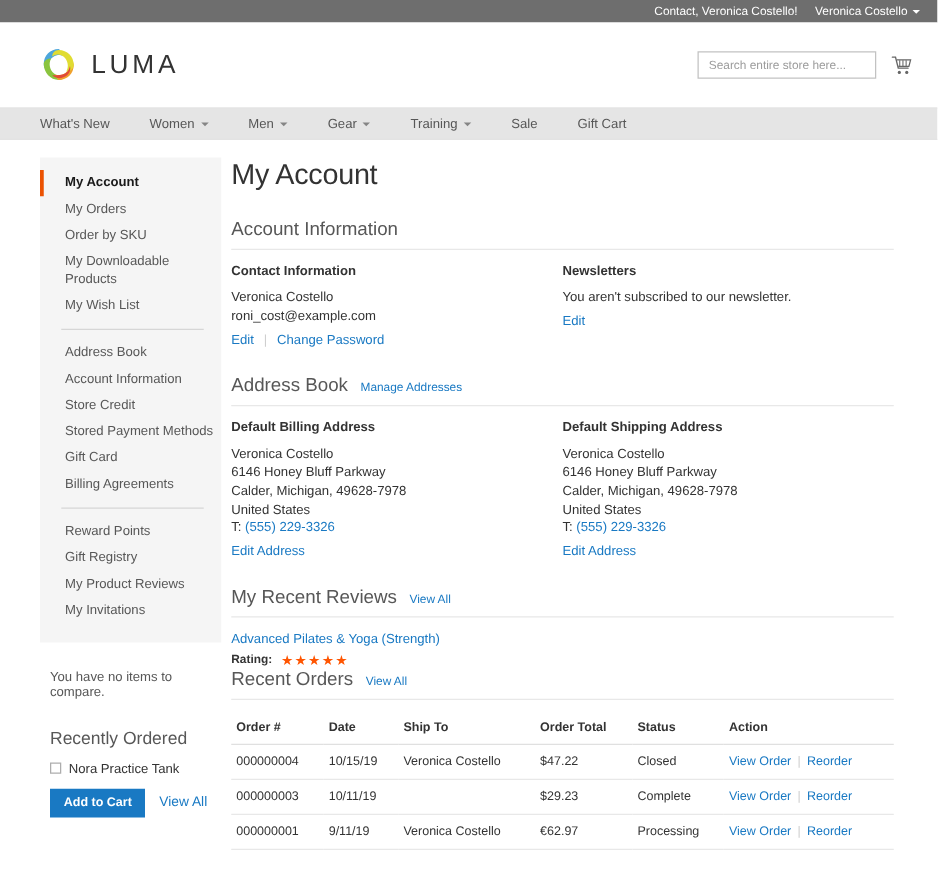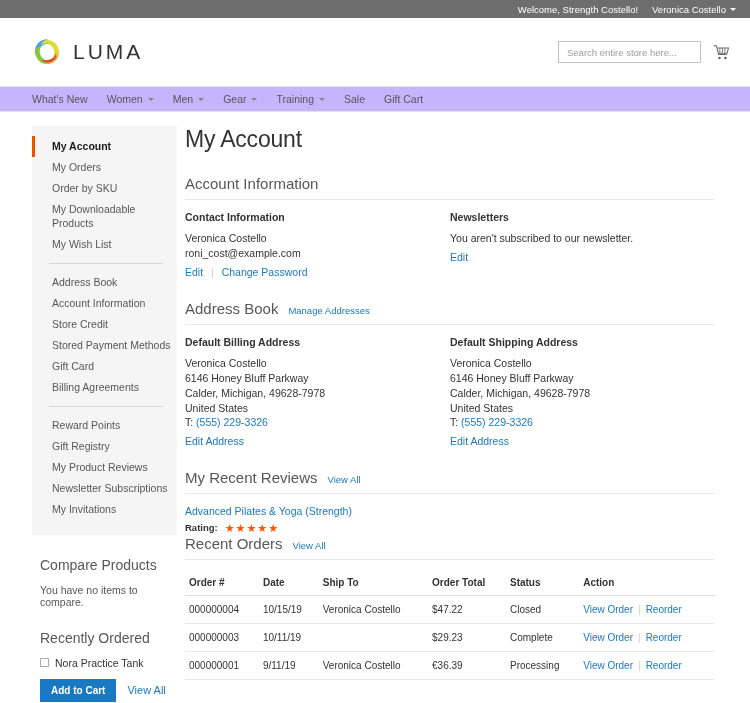--- a/index.html
+++ b/index.html
@@ -73,27 +73,27 @@
     color: #575757;
     font-family: "Liberation Sans", sans-serif;
     background: transparent;
   }
   .search-box input::placeholder { color: #9b9b9b; }
   .cart-icon { width: 17px; height: 17px; cursor: pointer; }
 
   
   .nav {
     height: 26px;
-    background: #c4b5fd;
+    background: #e5e5e5;
     border-top: 1px solid #e3e3e3;
     border-bottom: 1px solid #e3e3e3;
     display: flex;
     align-items: center;
     padding-left: 32px;
-    gap: 19px;
+    gap: 32px;
   }
   .nav-item {
     display: flex; align-items: center; gap: 5px;
     font-size: 10.5px; color: #575757; cursor: pointer;
   }
   .caret-sm {
     width: 0; height: 0;
     border-left: 3px solid transparent;
     border-right: 3px solid transparent;
     border-top: 3.5px solid #858585;
@@ -208,21 +208,21 @@
     padding: 8px 4px;
     border-bottom: 1px solid #e8e8e8;
   }
   td a { font-size: 10px; }
   .act-sep { color: #cfcfcf; margin: 0 5px; }
 </style>
 </head>
 <body>
 
 <div class="topbar">
-  <span>Welcome, Strength Costello!</span>
+  <span>Contact, Veronica Costello!</span>
   <span class="acct-toggle">
     <span>Veronica Costello</span>
     <i class="caret-dn"></i>
   </span>
 </div>
 
 <div class="header">
   <div class="logo-wrap">
     <svg class="logo-mark" viewBox="0 0 40 40">
       <path d="M20 3 C11 3 4 10 4 19 C4 24 7 27 11 27 C8 24 7 21 9 17 C12 11 19 8 24 10 C22 6 21 3 20 3 Z" fill="#4da6db"></path>
@@ -295,26 +295,24 @@
         <div class="side-link">Address Book</div>
         <div class="side-link">Account Information</div>
         <div class="side-link">Store Credit</div>
         <div class="side-link">Stored Payment Methods</div>
         <div class="side-link">Gift Card</div>
         <div class="side-link">Billing Agreements</div>
         <div class="side-divider"></div>
         <div class="side-link">Reward Points</div>
         <div class="side-link">Gift Registry</div>
         <div class="side-link">My Product Reviews</div>
-        <div class="side-link">Newsletter Subscriptions</div>
         <div class="side-link">My Invitations</div>
       </div>
 
     <div class="side-block">
-      <h3>Compare Products</h3>
       <p>You have no items to compare.</p>
     </div>
 
     <div class="side-block">
       <h3>Recently Ordered</h3>
       <div class="recent-item">
         <span class="cbx"></span>
         <span>Nora Practice Tank</span>
       </div>
       <div class="row-actions">
@@ -427,20 +425,20 @@
             <td>10/11/19</td>
             <td></td>
             <td>$29.23</td>
             <td>Complete</td>
             <td><a href="#">View Order</a><span class="act-sep">|</span><a href="#">Reorder</a></td>
           </tr>
           <tr>
             <td>000000001</td>
             <td>9/11/19</td>
             <td>Veronica Costello</td>
-            <td>€36.39</td>
+            <td>€62.97</td>
             <td>Processing</td>
             <td><a href="#">View Order</a><span class="act-sep">|</span><a href="#">Reorder</a></td>
           </tr>
         </tbody>
     </table>
   </div>
 </div>
 
 </body></html>

